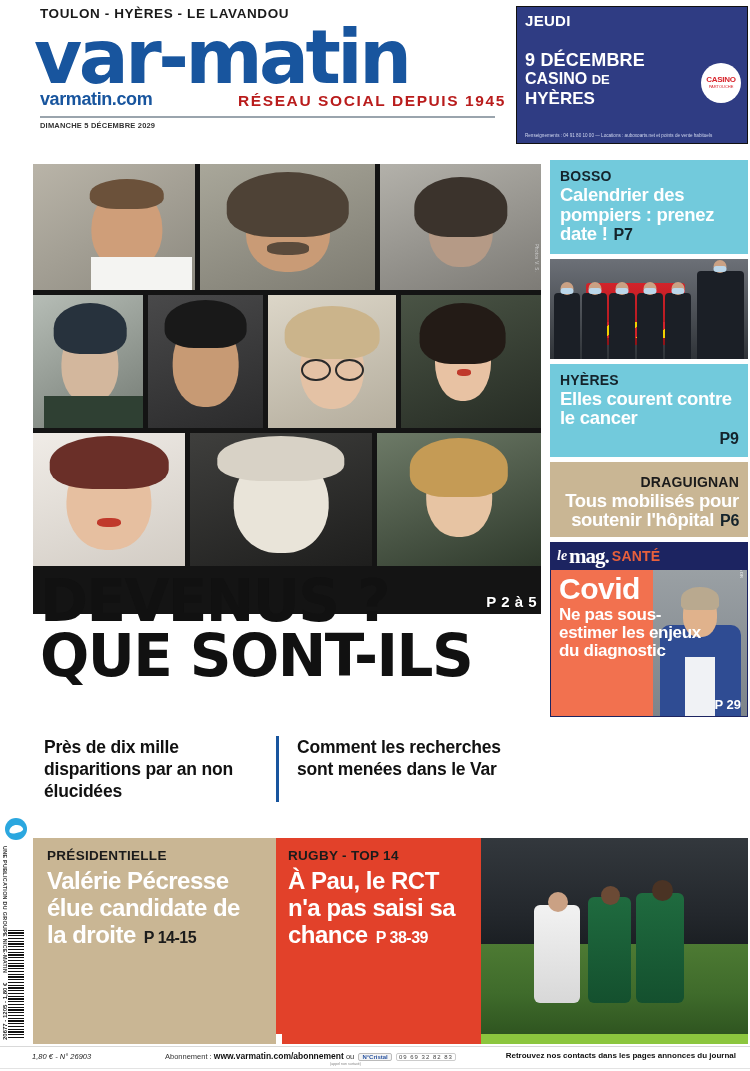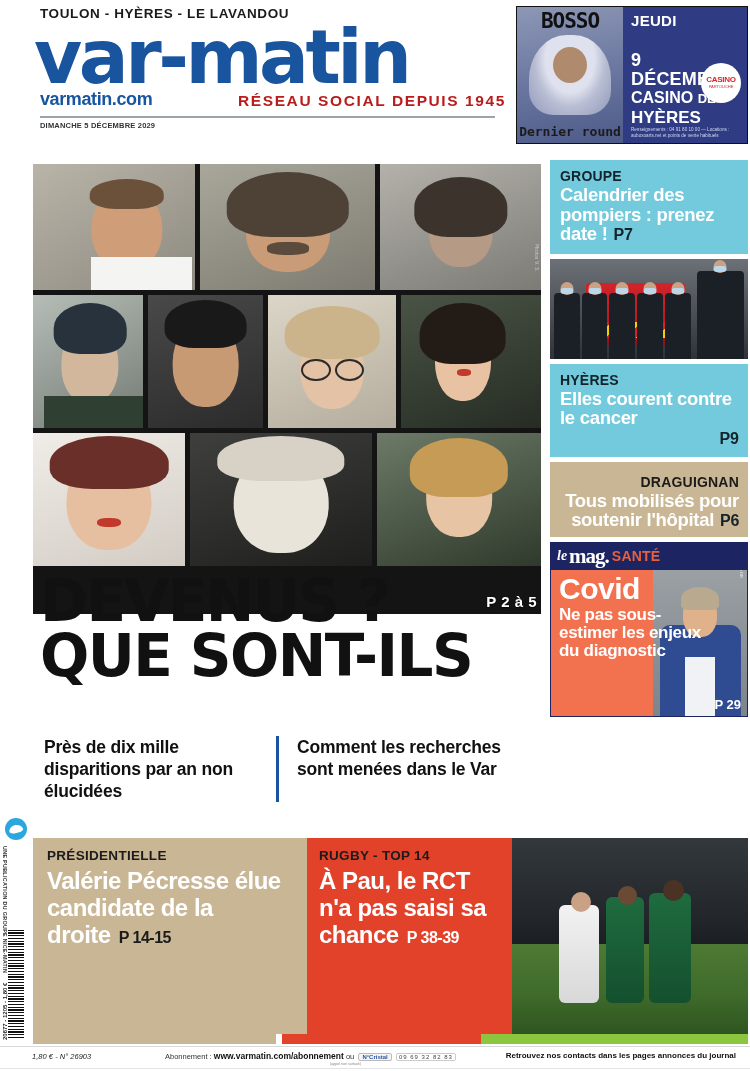--- a/index.html
+++ b/index.html
@@ -273,21 +273,21 @@
   }
   .mag-credit{
     position:absolute;right:3px;top:8px;
     transform-origin:100% 0;transform:rotate(90deg);
     font-size:4px;color:#eee;white-space:nowrap;
   }
 
   
   .bot{position:absolute;left:33px;top:838px;width:715px;height:196px;display:flex;}
   .bot-tan{
-    width:274px;background:#c9b694;position:relative;
+    width:243px;background:#c9b694;position:relative;
     padding:10px 12px 0 14px;box-sizing:border-box;
   }
   .bot-red{
     width:205px;background:#e2412a;position:relative;
     padding:10px 10px 0 12px;box-sizing:border-box;
   }
   .bot-img{flex:1;position:relative;overflow:hidden;background:#20331f;}
   .bot-kicker{
     font-size:13.5px;font-weight:bold;color:#1b1b1b;letter-spacing:.3px;
     margin-bottom:4px;
@@ -365,26 +365,20 @@
     <div class="mast-logo">var-matin</div>
     <div class="mast-row">
       <div class="mast-site">varmatin.com</div>
       <div class="mast-tag">RÉSEAU SOCIAL DEPUIS 1945</div>
     </div>
     <div class="mast-rule"></div>
     <div class="mast-date">DIMANCHE 5 DÉCEMBRE 2029</div>
   </div>
 
   <div class="ad">
-    <div class="ad-left">
-      <div class="hood"></div>
-      <div class="face"></div>
-      <div class="ad-bosso">BOSSO</div>
-      <div class="ad-round">Dernier round</div>
-    </div>
     <div class="ad-right">
       <div class="l1">JEUDI</div>
       <div class="l2">9 DÉCEMBRE</div>
       <div class="l3">
         <span>CASINO</span>
         <small>DE</small>
       </div>
       <div class="l4">HYÈRES</div>
       <div class="ad-badge">
         <b>CASINO</b>
@@ -465,21 +459,21 @@
   </div>
   <div class="sub-wrap">
     <div class="sub a">Près de dix mille disparitions par an non élucidées</div>
     <div class="sub-div"></div>
     <div class="sub b">Comment les recherches sont menées dans le Var</div>
   </div>
 
   <div class="sidebar">
 
     <div class="sb-block sb-cyan sb-pad">
-      <div class="sb-kicker">GROUPE</div>
+      <div class="sb-kicker">BOSSO</div>
       <div class="sb-title">
         <span>Calendrier des pompiers : prenez date !</span><span class="sb-page">P7</span>
       </div>
     </div>
 
     <div class="sb-block">
       <div class="sb-photo">
         <div class="truck"></div>
         <div class="fighter" style="left:2%;"></div>
         <div class="fighter" style="left:16%;"></div>

